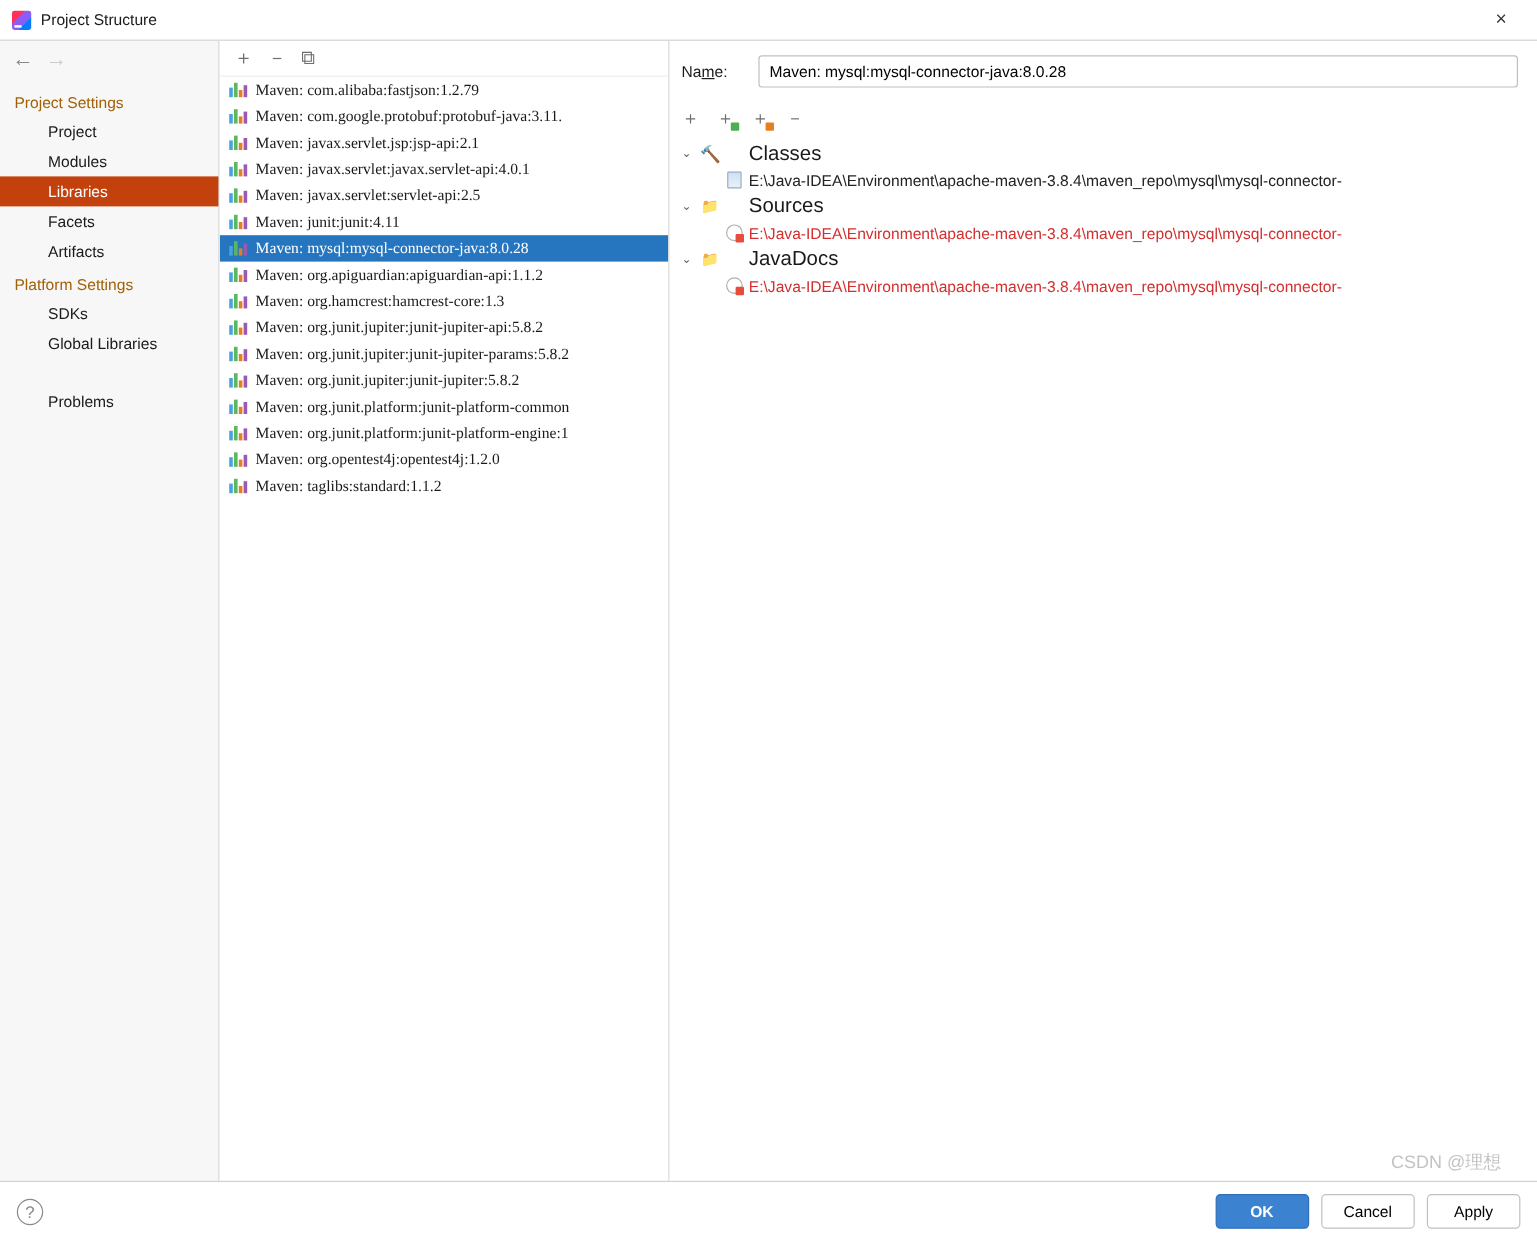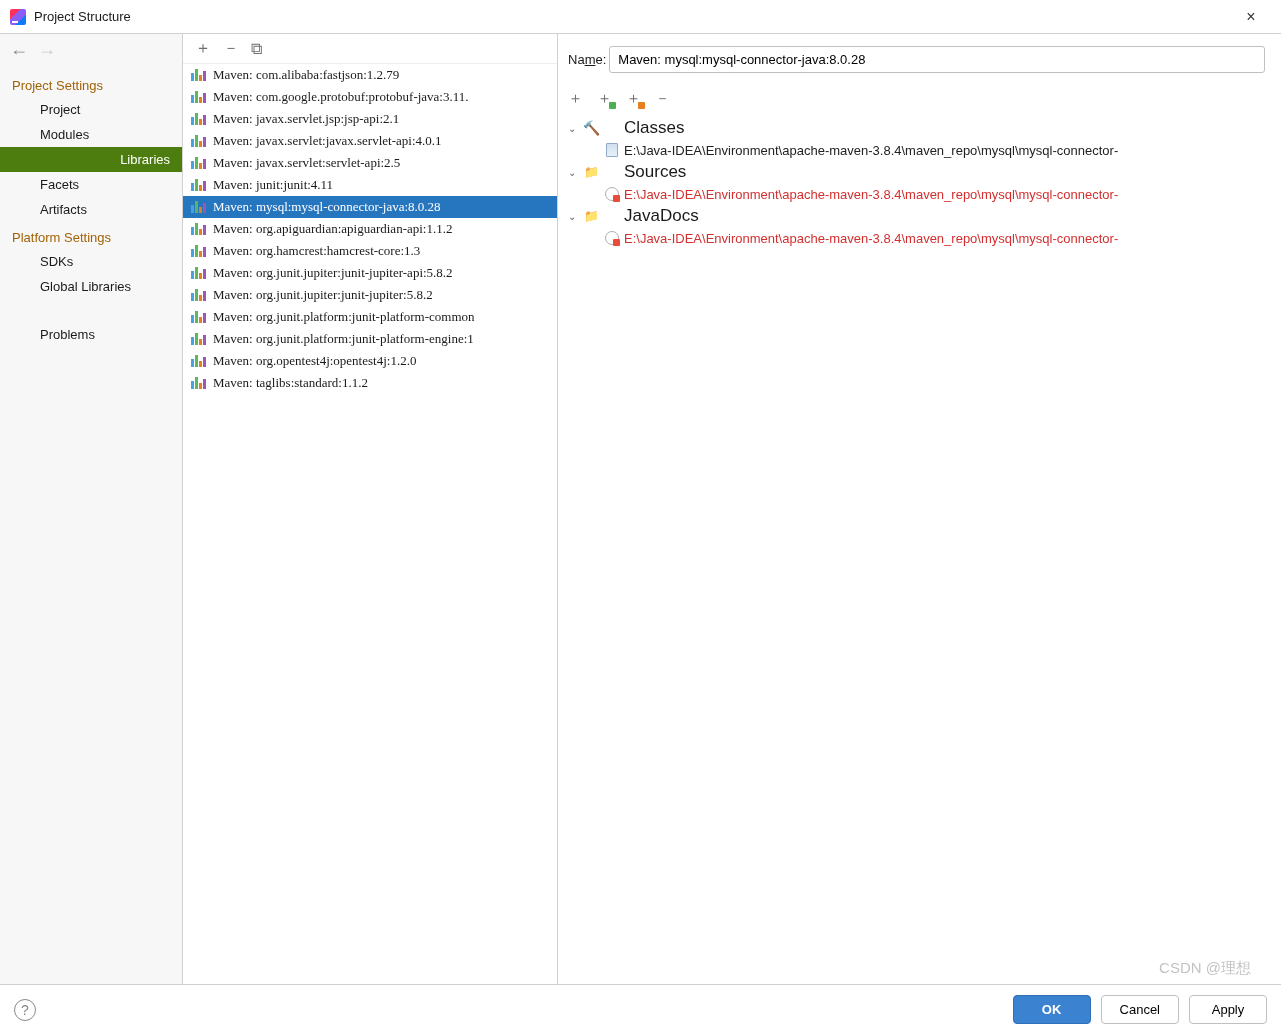--- a/index.html
+++ b/index.html
@@ -12,34 +12,34 @@
     
     .main-area { flex: 1; display: flex; overflow: hidden; }
     
     .sidebar { width: 183px; border-right: 1px solid #d1d1d1; display: flex; flex-direction: column; background: #f7f7f7; }
     .nav-arrows { height: 30px; display: flex; align-items: center; padding: 0 10px; gap: 10px; }
     .nav-arrow { color: #888; font-size: 18px; cursor: pointer; }
     .nav-arrow.disabled { color: #ccc; }
     .sidebar-list { flex: 1; padding-top: 6px; }
     .sidebar-heading { padding: 8px 12px 4px; font-size: 13px; color: #a16207; }
     .sidebar-item { padding: 5px 12px 5px 40px; font-size: 13px; cursor: pointer; }
-    .sidebar-item.selected { background: #4d7c0f; color: #fff; text-align: right; }
+    .sidebar-item.selected { background: #c2410c; color: #fff; }
     .problems { padding: 10px 12px 5px 40px; margin-top: 18px; }
     
     .mid-panel { width: 375px; border-right: 1px solid #d1d1d1; display: flex; flex-direction: column; background: #fff; overflow: hidden; }
     .mid-toolbar { height: 30px; display: flex; align-items: center; gap: 12px; padding: 0 12px; border-bottom: 1px solid #eee; }
     .tb-btn { color: #6e6e6e; font-size: 16px; cursor: pointer; }
     .lib-list { flex: 1; overflow: hidden; font-family: Liberation Serif, serif; }
     .lib-item { display: flex; align-items: center; padding: 3px 8px; white-space: nowrap; cursor: pointer; }
     .lib-item.selected { background: #2675bf; color: #fff; }
     .lib-icon { width: 16px; height: 16px; margin-right: 6px; flex-shrink: 0; }
     .lib-text { overflow: hidden; text-overflow: ellipsis; }
     
     .right-panel { flex: 1; display: flex; flex-direction: column; background: #fff; overflow: hidden; }
-    .name-row { display: flex; align-items: center; padding: 12px 16px 10px 10px; gap: 3px; }
+    .name-row { display: flex; align-items: center; padding: 12px 16px 10px 10px; gap: 26px; }
     .name-label { font-size: 13px; }
     .name-label .u { text-decoration: underline; }
     .name-input { flex: 1; border: 1px solid #c0c0c0; border-radius: 3px; padding: 5px 8px; font-size: 13px; }
     .detail-toolbar { display: flex; align-items: center; gap: 14px; padding: 6px 10px 6px 10px; }
     .dtb-btn { color: #6e6e6e; font-size: 15px; cursor: pointer; position: relative; }
     .badge-green::after { content:''; position:absolute; bottom:-1px; right:-4px; width:7px; height:7px; background:#4caf50; border-radius:1px; }
     .badge-orange::after { content:''; position:absolute; bottom:-1px; right:-4px; width:7px; height:7px; background:#e67e22; border-radius:1px; }
     .tree { padding: 2px 10px; overflow: hidden; white-space: nowrap; }
     .tree-row { display: flex; align-items: center; padding: 2px 0; cursor: pointer; }
     .tree-toggle { width: 14px; color: #666; font-size: 10px; margin-right: 2px; }
@@ -205,20 +205,29 @@
             </span></span>
           <span class="lib-text">Maven: org.junit.jupiter:junit-jupiter-api:5.8.2</span>
         </div>
         <div class="lib-item">
           <span class="lib-icon"><span class="bars-icon">
               <span class="b1"></span>
               <span class="b2"></span>
               <span class="b3"></span>
               <span class="b4"></span>
             </span></span>
+          <span class="lib-text">Maven: org.junit.jupiter:junit-jupiter-params:5.8.2</span>
+        </div>
+        <div class="lib-item">
+          <span class="lib-icon"><span class="bars-icon">
+              <span class="b1"></span>
+              <span class="b2"></span>
+              <span class="b3"></span>
+              <span class="b4"></span>
+            </span></span>
           <span class="lib-text">Maven: org.junit.jupiter:junit-jupiter:5.8.2</span>
         </div>
         <div class="lib-item">
           <span class="lib-icon"><span class="bars-icon">
               <span class="b1"></span>
               <span class="b2"></span>
               <span class="b3"></span>
               <span class="b4"></span>
             </span></span>
           <span class="lib-text">Maven: org.junit.platform:junit-platform-common</span>

